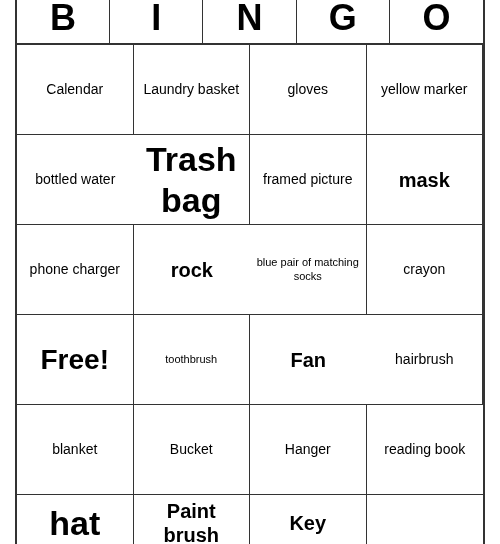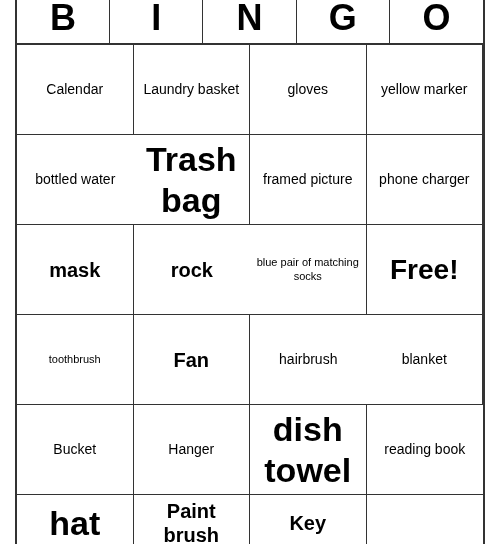--- a/index.html
+++ b/index.html
@@ -98,30 +98,33 @@
       <div class="bingo-cell">
         <span class="cell-text">bottled water</span>
       </div>
       <div class="bingo-cell">
         <span class="cell-text large">Trash bag</span>
       </div>
       <div class="bingo-cell">
         <span class="cell-text">framed picture</span>
       </div>
       <div class="bingo-cell">
-        <span class="cell-text">phone charger</span>
+        <span class="cell-text medium">mask</span>
       </div>
       <div class="bingo-cell">
-        <span class="cell-text medium">mask</span>
+        <span class="cell-text">phone charger</span>
       </div>
       <div class="bingo-cell">
         <span class="cell-text medium">rock</span>
       </div>
       <div class="bingo-cell">
         <span class="cell-text small">blue pair of matching socks</span>
+      </div>
+      <div class="bingo-cell">
+        <span class="cell-text">crayon</span>
       </div>
       <div class="bingo-cell">
         <span class="cell-text free">Free!</span>
       </div>
       <div class="bingo-cell">
         <span class="cell-text small">toothbrush</span>
       </div>
       <div class="bingo-cell">
         <span class="cell-text medium">Fan</span>
       </div>
@@ -131,23 +134,20 @@
       <div class="bingo-cell">
         <span class="cell-text">blanket</span>
       </div>
       <div class="bingo-cell">
         <span class="cell-text">Bucket</span>
       </div>
       <div class="bingo-cell">
         <span class="cell-text">Hanger</span>
       </div>
       <div class="bingo-cell">
-        <span class="cell-text large">dish towel</span>
-      </div>
-      <div class="bingo-cell">
         <span class="cell-text">reading book</span>
       </div>
       <div class="bingo-cell">
         <span class="cell-text large">hat</span>
       </div>
       <div class="bingo-cell">
         <span class="cell-text medium">Paint brush</span>
       </div>
       <div class="bingo-cell">
         <span class="cell-text medium">Key</span>

